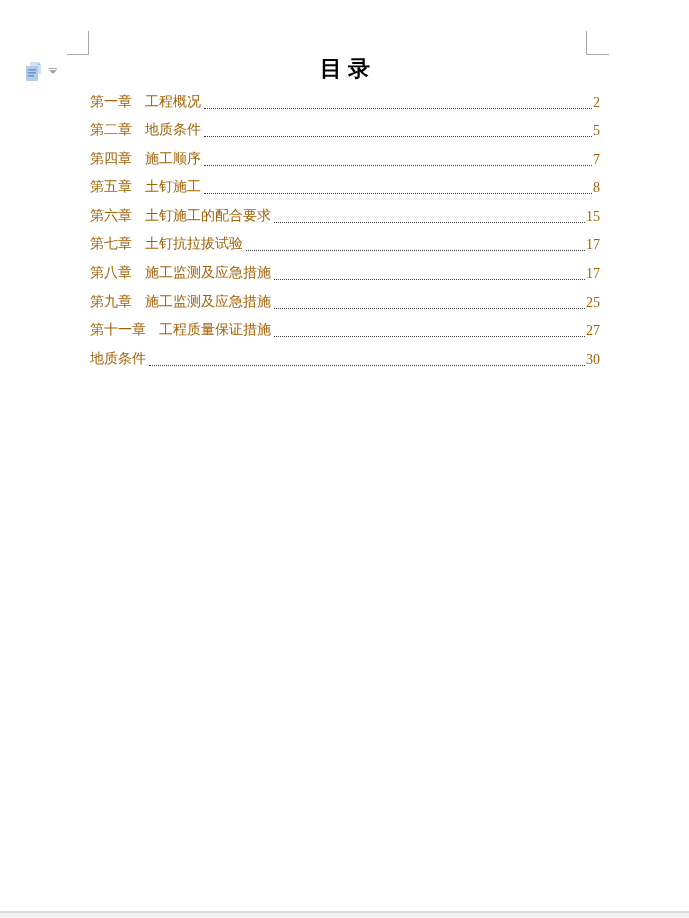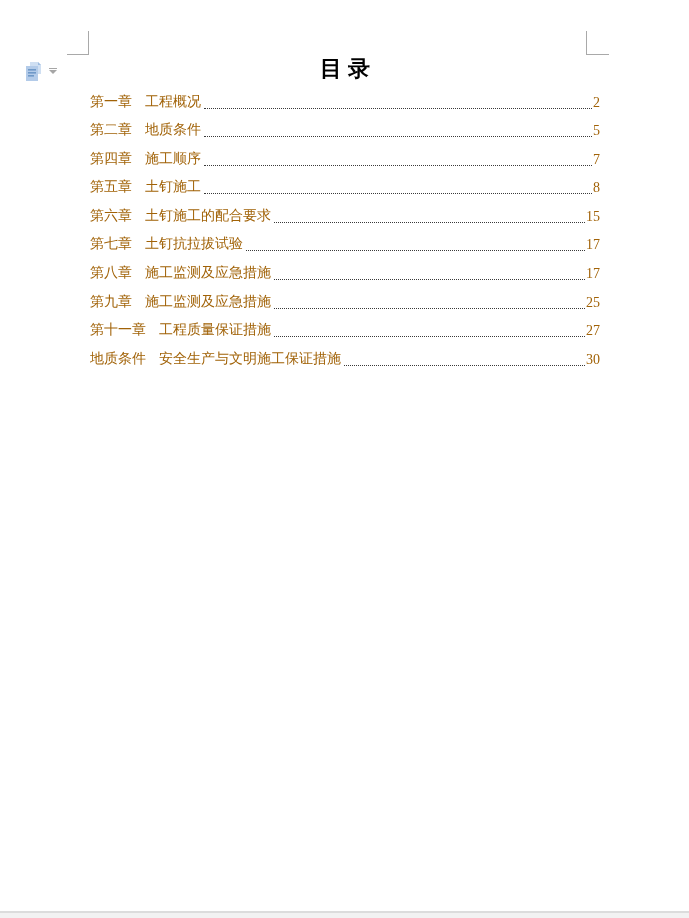--- a/index.html
+++ b/index.html
@@ -139,21 +139,20 @@
 
       <div class="toc-row">
         <span class="toc-chapter">第十一章</span>
         <span class="toc-entry-title">工程质量保证措施</span>
         <span class="dot-leader"></span>
         <span class="toc-page">27</span>
       </div>
 
       <div class="toc-row">
         <span class="toc-chapter">地质条件</span>
-        <span class="toc-entry-title">安全生产与文明施工保证措施</span>
         <span class="dot-leader"></span>
         <span class="toc-page">30</span>
       </div>
 
 
     </div>
   </div>
 </div>
 
 <div class="page-edge-line"></div>

